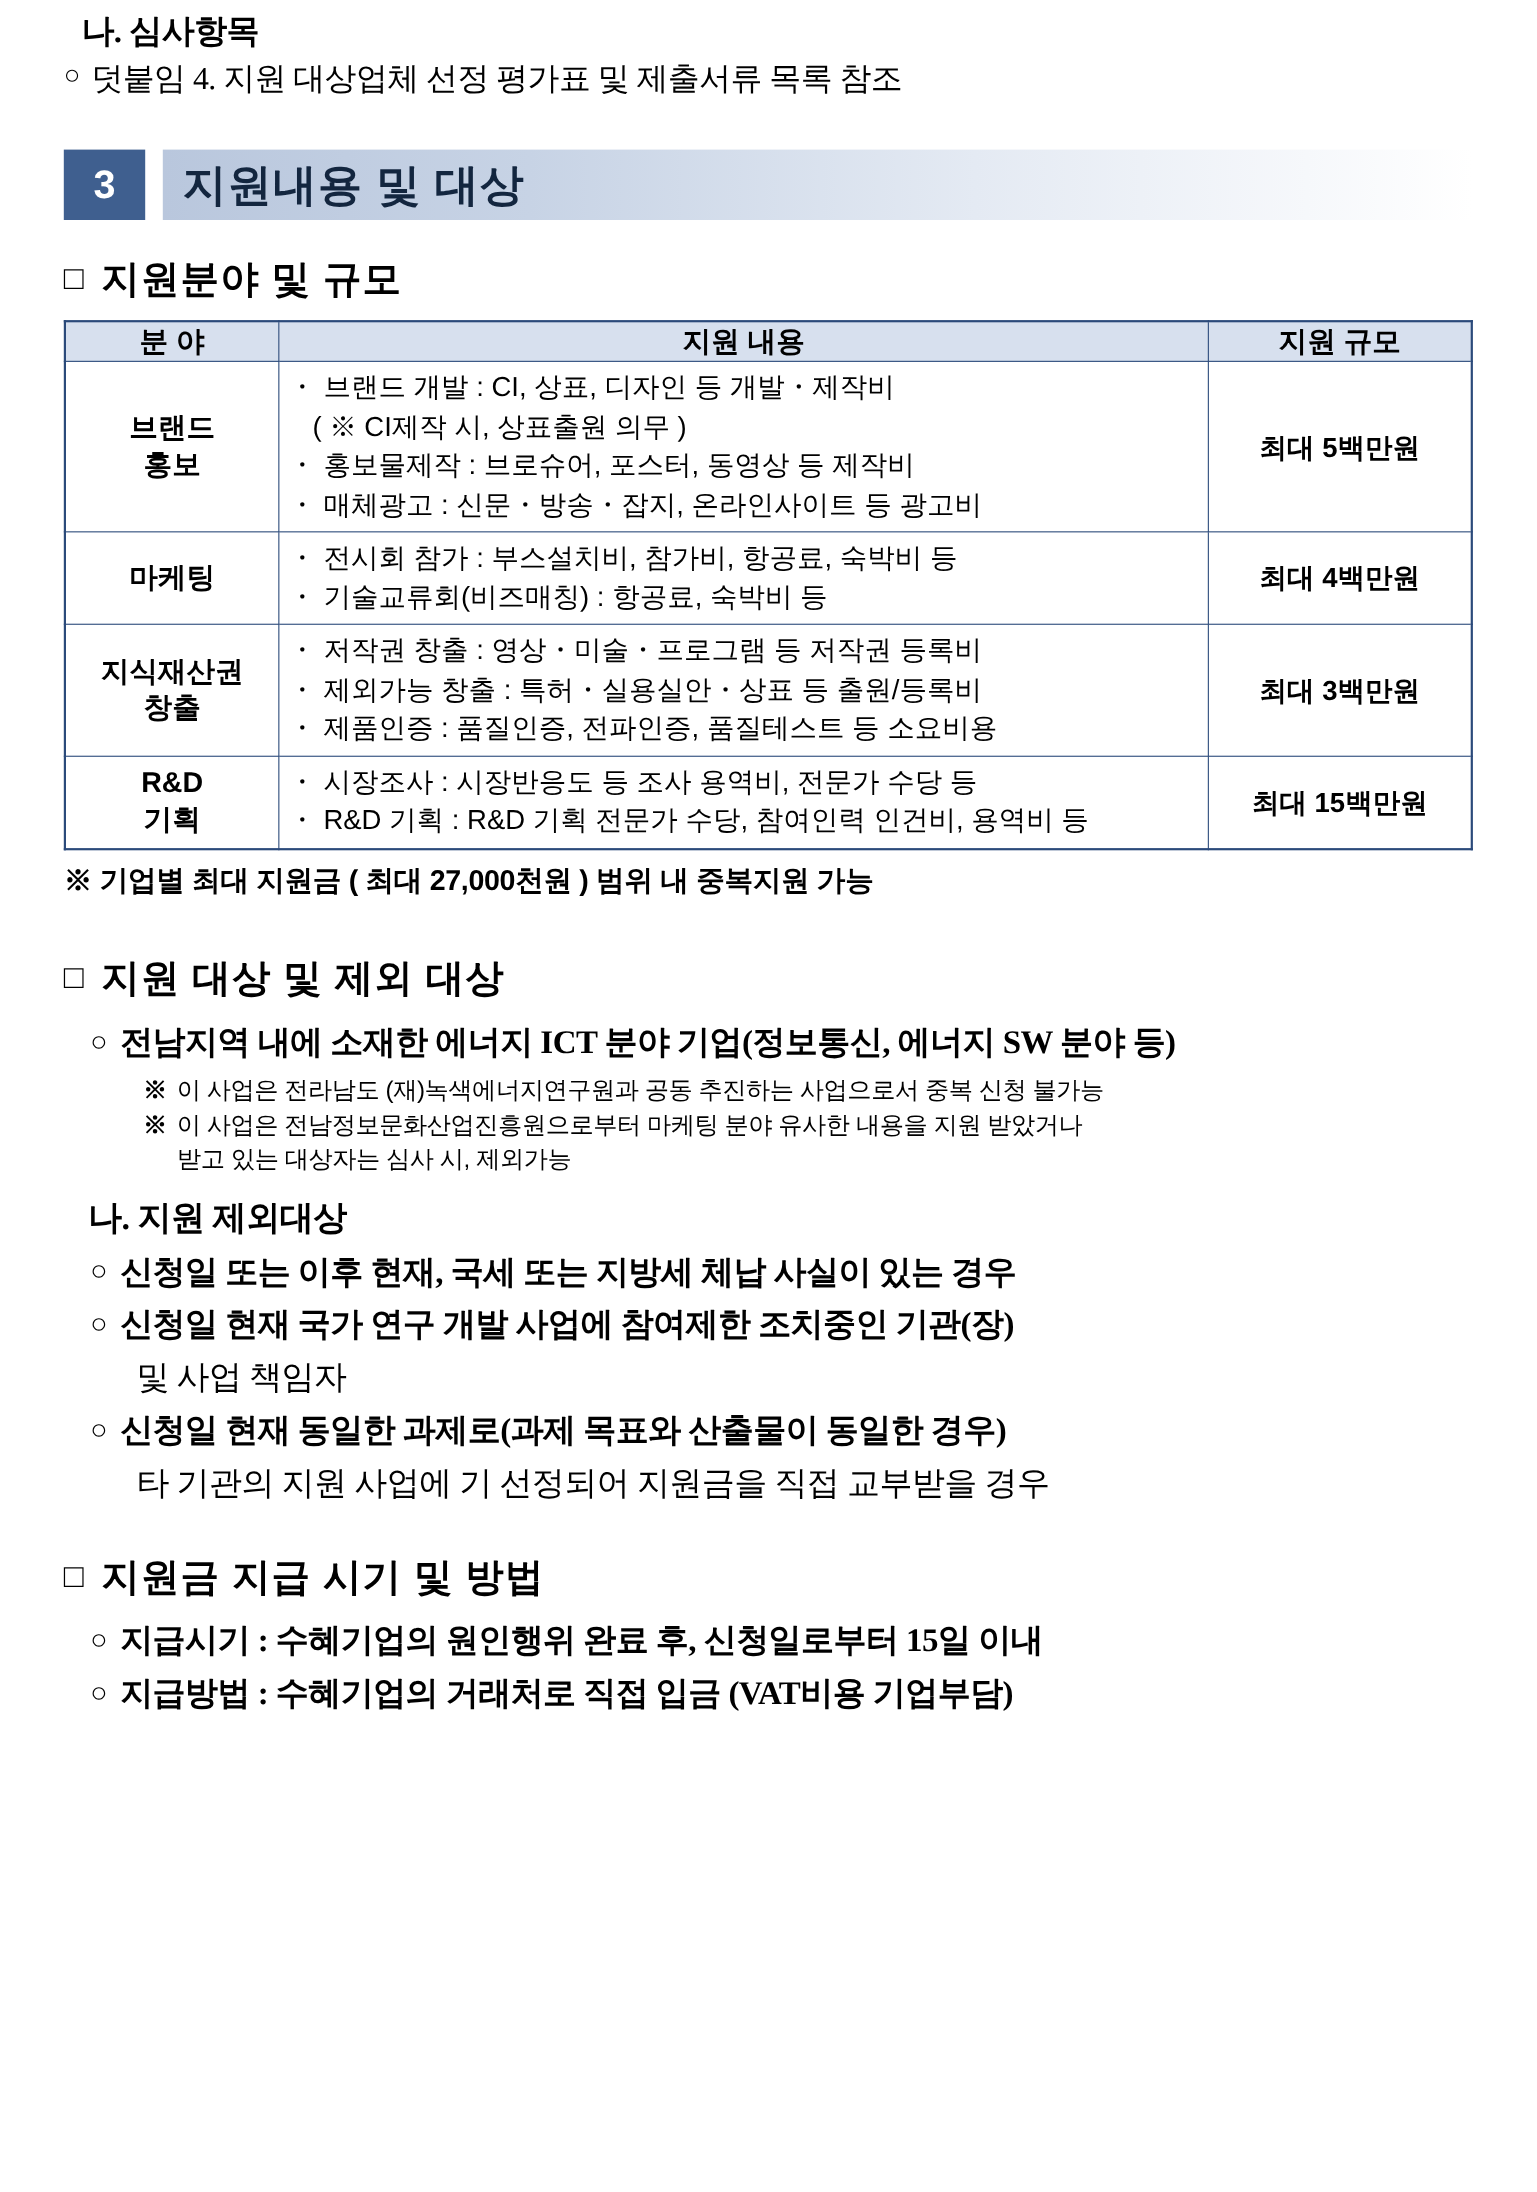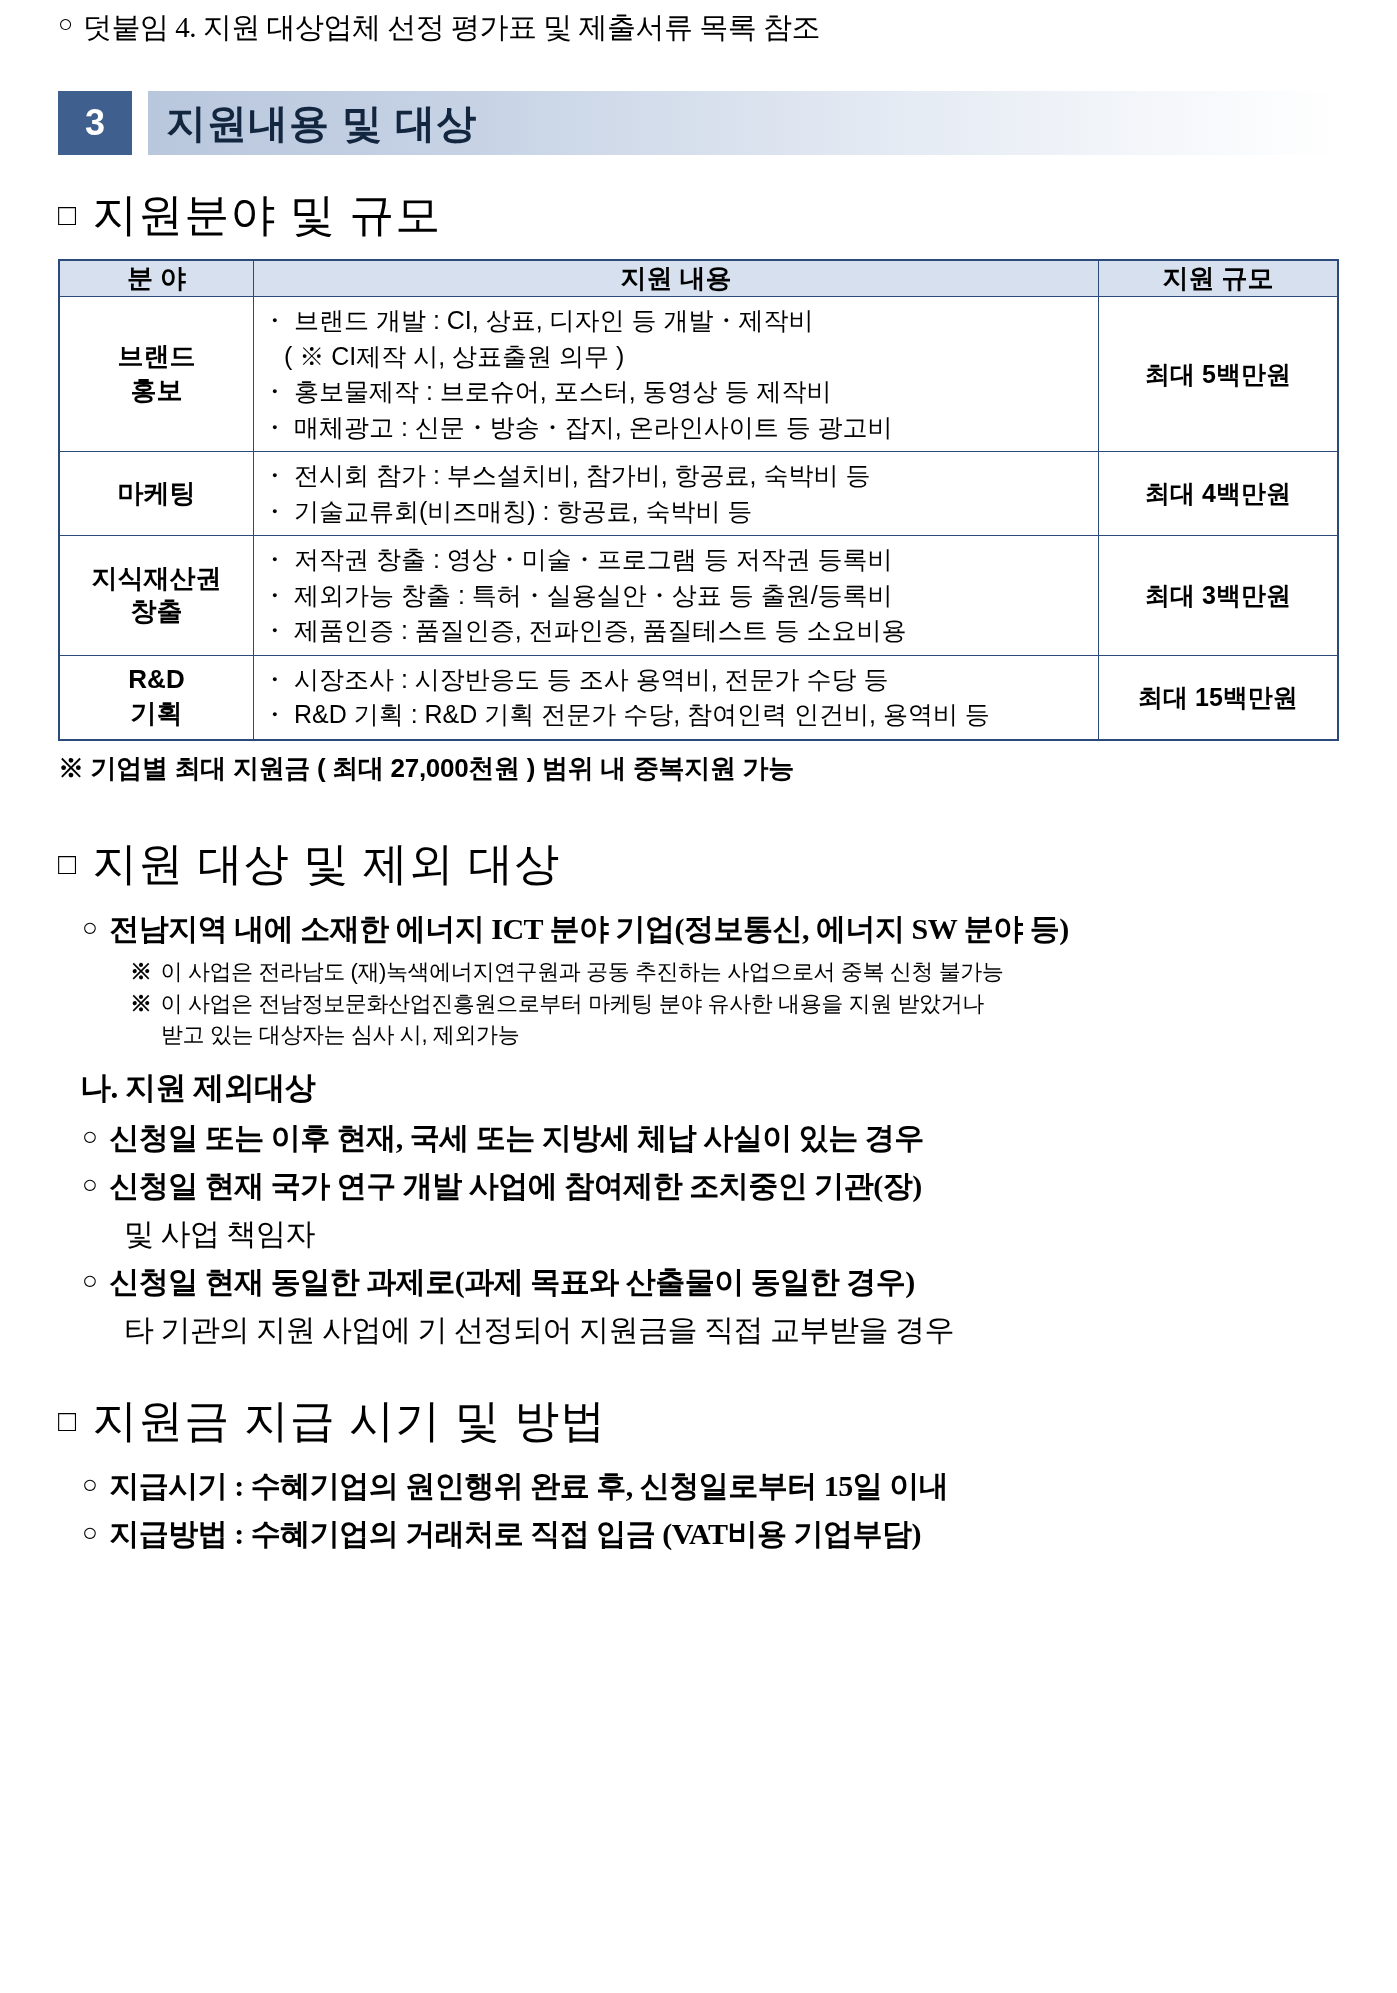--- a/index.html
+++ b/index.html
@@ -86,22 +86,22 @@
     align-items: center;
     margin: 30px 0 14px 0;
   }
   .box-glyph {
     font-size: 30px;
     margin-right: 16px;
     line-height: 1;
   }
   .box-head-text {
     font-family: "Liberation Sans", sans-serif;
-    font-size: 45px;
-    font-weight: normal;
+    font-size: 35px;
+    font-weight: bold;
     letter-spacing: 1px;
   }
 
   
   table.support-table {
     border-collapse: collapse;
     width: 100%;
     table-layout: fixed;
     border: 2px solid #2b4a7a;
     font-family: "Liberation Sans", sans-serif;
@@ -204,20 +204,21 @@
   }
   .note-block .ncont {
     margin-left: 31px;
   }
 </style>
 </head>
 <body>
 
 <div class="page">
 
+  <div class="sub-head">나. 심사항목</div>
   <div class="line">
     <span class="bullet-circle">○</span>
     <span class="o-line" style="margin-left:0">덧붙임 4. 지원 대상업체 선정 평가표 및 제출서류 목록 참조</span>
   </div>
 
   <div class="section-banner">
     <div class="section-num">3</div>
     <div class="section-title-wrap">
       <span class="section-title">지원내용 및 대상</span>
     </div>

